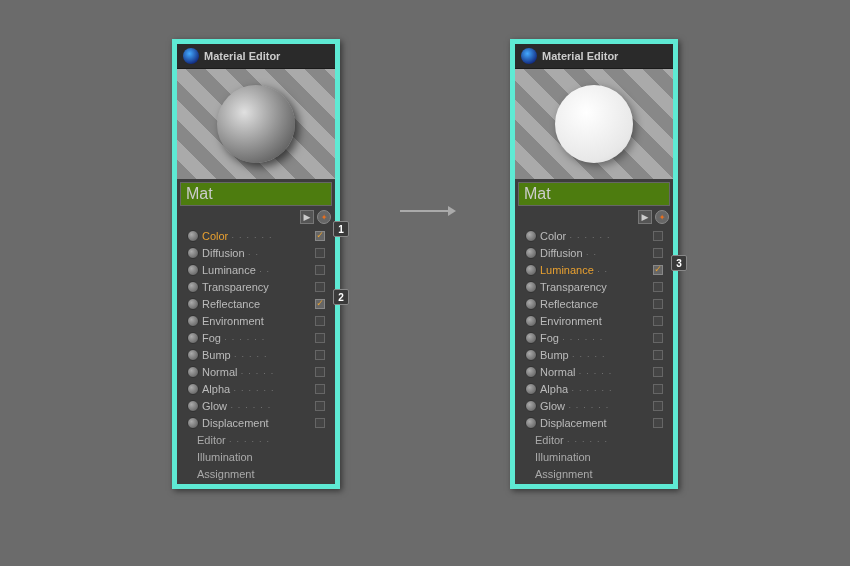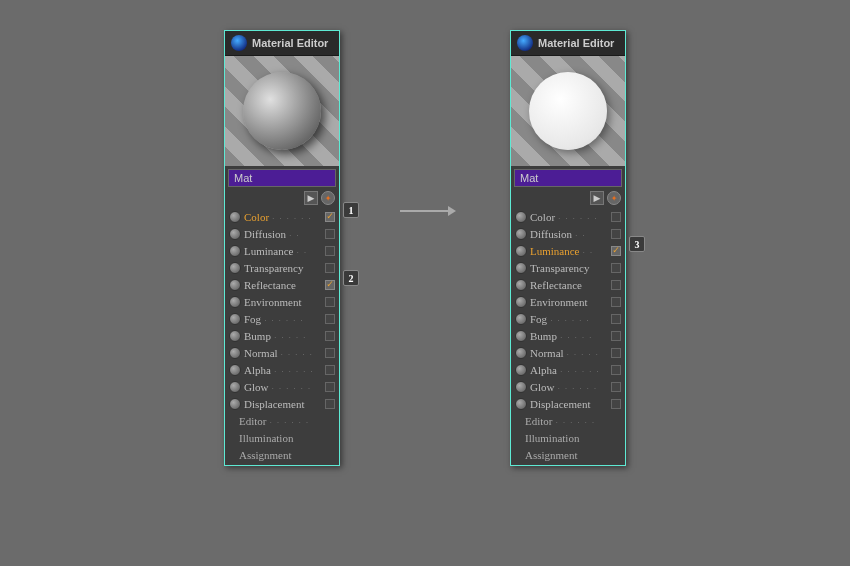--- a/index.html
+++ b/index.html
@@ -15,24 +15,25 @@
 
     .main-container {
       display: flex;
       align-items: flex-start;
       justify-content: center;
       padding-top: 30px;
       gap: 60px;
     }
 
     .material-editor {
-      width: 116px;
+      width: 168px;
       background: #3d3d3d;
-      border: 1px solid #5eead4;
+      border: 5px solid #5eead4;
       box-shadow: 2px 2px 6px rgba(0,0,0,0.5);
+      margin-top: 9px;
     }
 
     .editor-titlebar {
       background: #2a2a2a;
       padding: 4px 6px;
       display: flex;
       align-items: center;
       gap: 5px;
       border-bottom: 1px solid #1a1a1a;
     }
@@ -87,24 +88,24 @@
       left: 50%;
       transform: translate(-50%, -50%);
       width: 78px;
       height: 78px;
       border-radius: 50%;
       background: radial-gradient(circle at 40% 35%, #ffffff, #f5f5f5 30%, #e8e8e8 70%, #d0d0d0 100%);
       box-shadow: 3px 3px 8px rgba(0,0,0,0.4);
     }
 
     .name-bar {
-      background: #4c1d95;
+      background: #4d7c0f;
       border: 1px solid #666;
       color: #ccc;
-      font-size: 11px;
+      font-size: 16px;
       padding: 2px 5px;
       margin: 3px 3px;
     }
 
     .toolbar-row {
       display: flex;
       justify-content: flex-end;
       align-items: center;
       padding: 1px 4px;
       gap: 3px;
@@ -127,22 +128,21 @@
       background: #666;
       border: 1px solid #888;
       border-radius: 50%;
       display: flex;
       align-items: center;
       justify-content: center;
       cursor: pointer;
     }
 
     .channel-list {
-      padding: 2px 0;
-      font-family: Liberation Serif, serif;
+      padding: 2px 6px;
     }
 
     .channel-row {
       display: flex;
       align-items: center;
       padding: 1px 4px;
       height: 17px;
       gap: 3px;
       cursor: pointer;
     }

